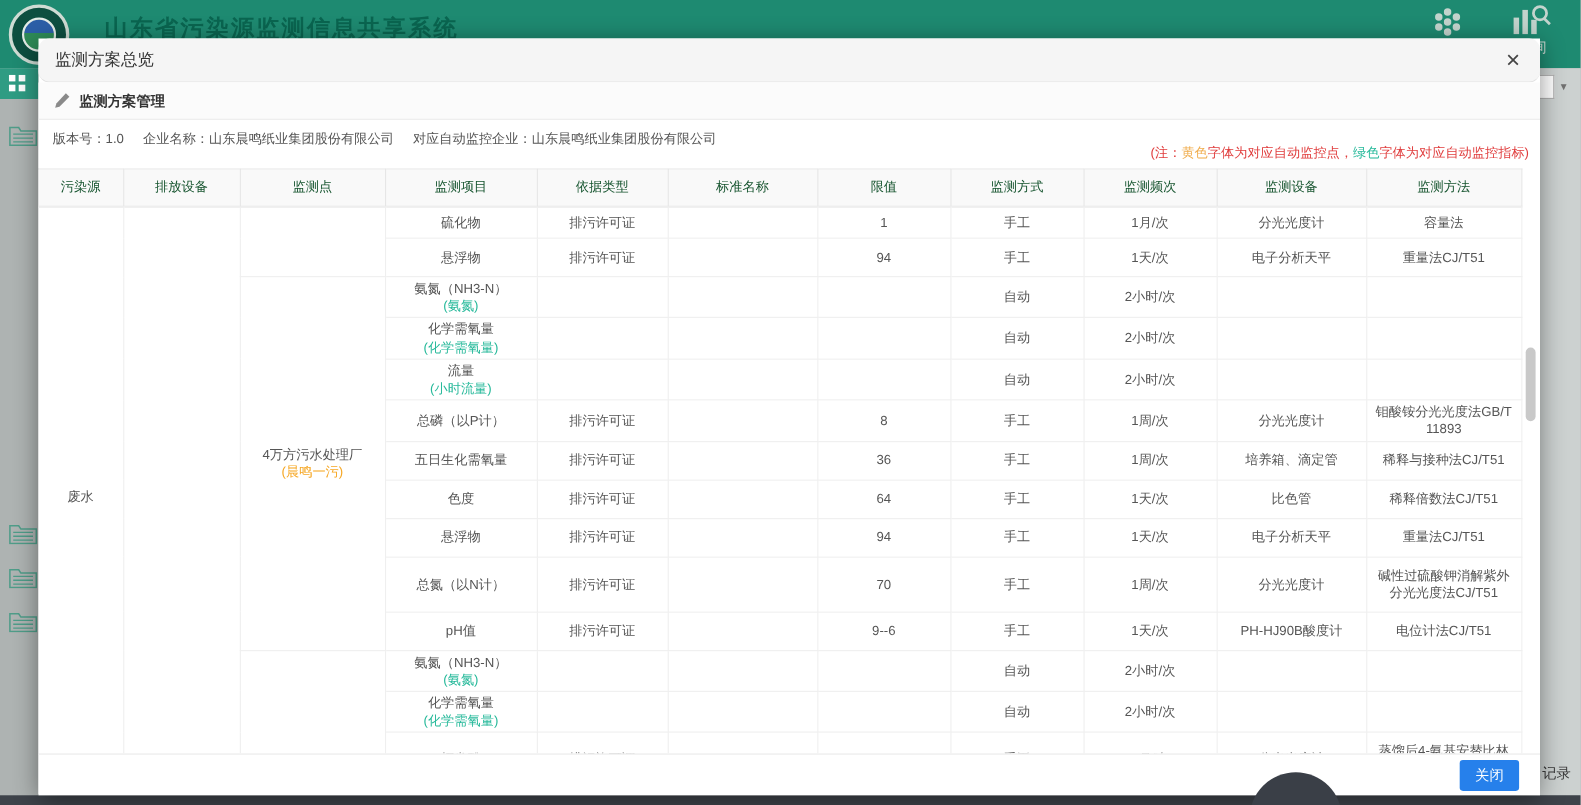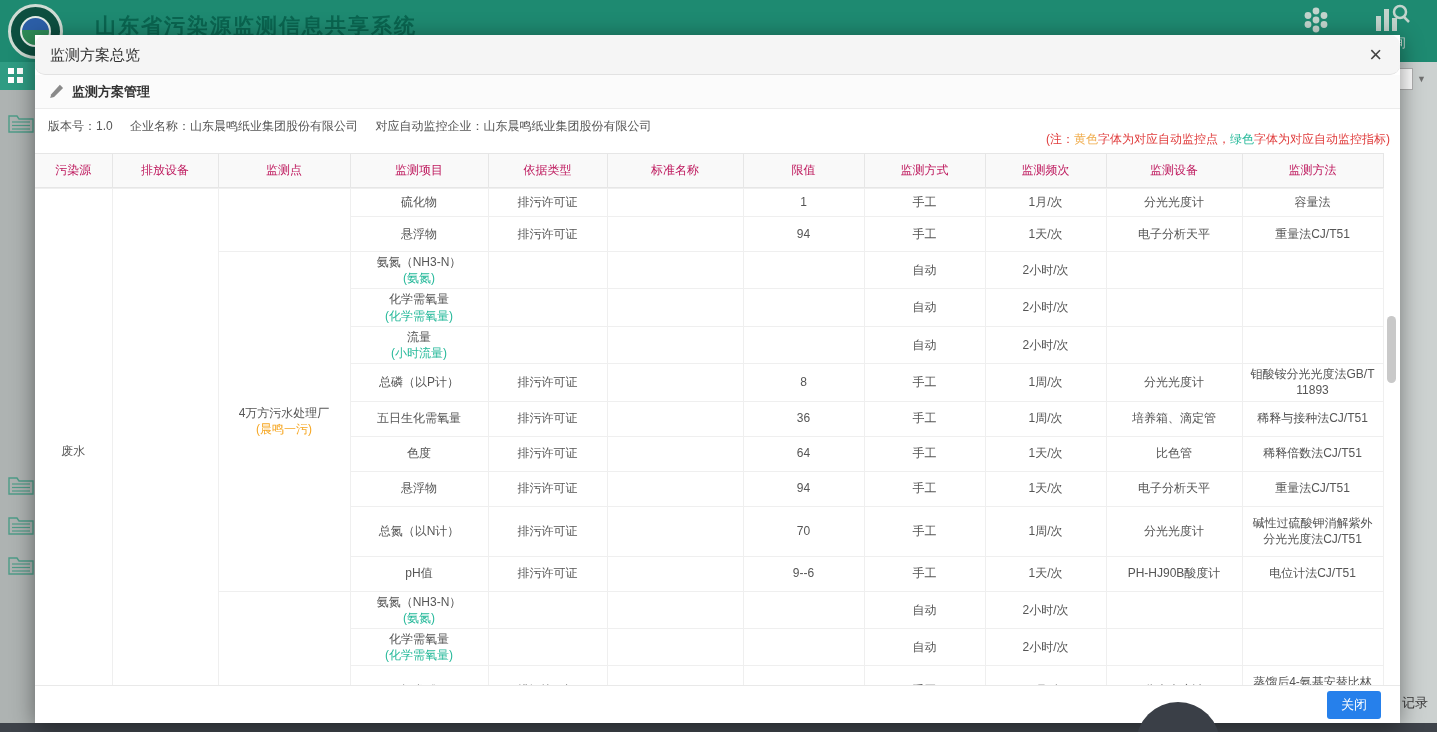--- a/index.html
+++ b/index.html
@@ -41,21 +41,21 @@
   .section b { font-size:13px; color:#333; }
   .info-bar { height:44px; position:relative; font-size:12px; color:#555; background:#fff; }
   .info-left { position:absolute; left:13px; top:9px; white-space:nowrap; }
   .info-left .pair { margin-right:14px; }
   .note { position:absolute; right:10px; bottom:5px; font-size:12px; color:#e03c3c; white-space:nowrap; }
   .note .yw { color:#f0ad4e; }
   .note .gw { color:#26b99a; }
 
   table { border-collapse:collapse; table-layout:fixed; width:1348px; }
   th { background:#f9f9f9; border:1px solid #e6e6e6; font-size:12px; font-weight:normal;
-       color:#be185d; height:34px; text-align:center; }
+       color:#14532d; height:34px; text-align:center; }
   th:first-child { border-left:none; }
   .tbody-wrap { height:497px; overflow:hidden; position:relative; background:#fff; }
   td { border:1px solid #efefef; font-size:12px; color:#555; text-align:center;
        vertical-align:middle; padding:2px 6px; line-height:1.35; word-break:break-all; }
   td:first-child { border-left:none; }
   .sub { color:#26b99a; }
   .alias { color:#f6a723; }
   .thumb { position:absolute; right:4px; top:128px; width:9px; height:67px; border-radius:5px; background:#c9c9c9; }
 
   .footer { height:37px; border-top:1px solid #e9e9e9; position:relative; background:#fff; }

